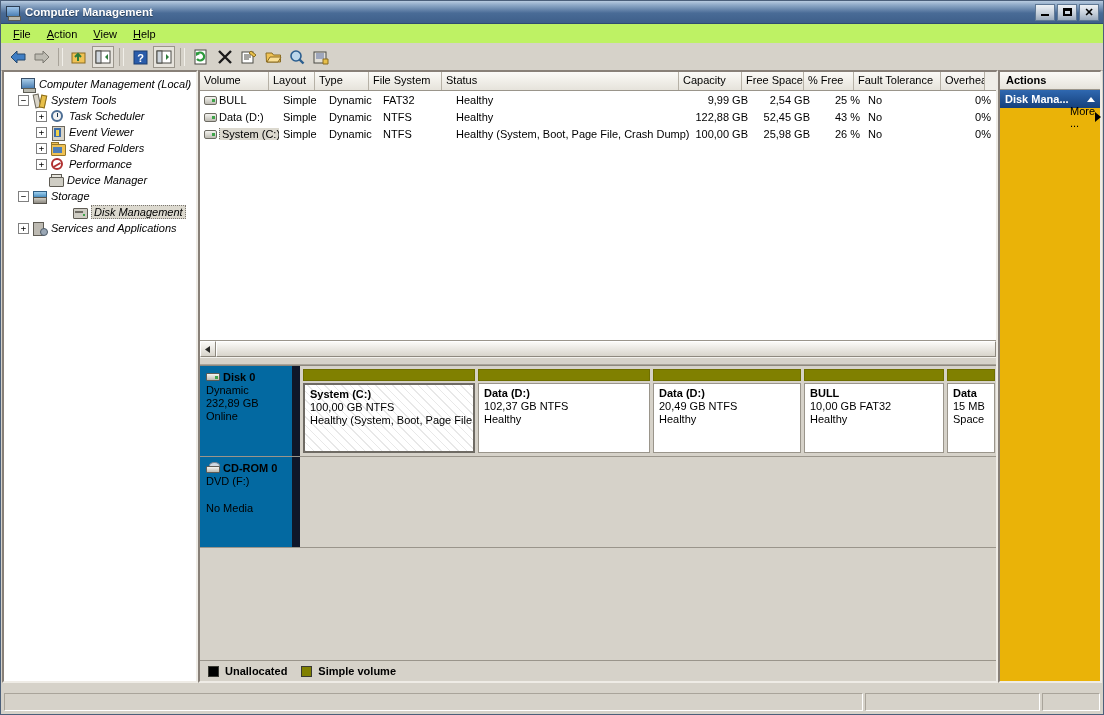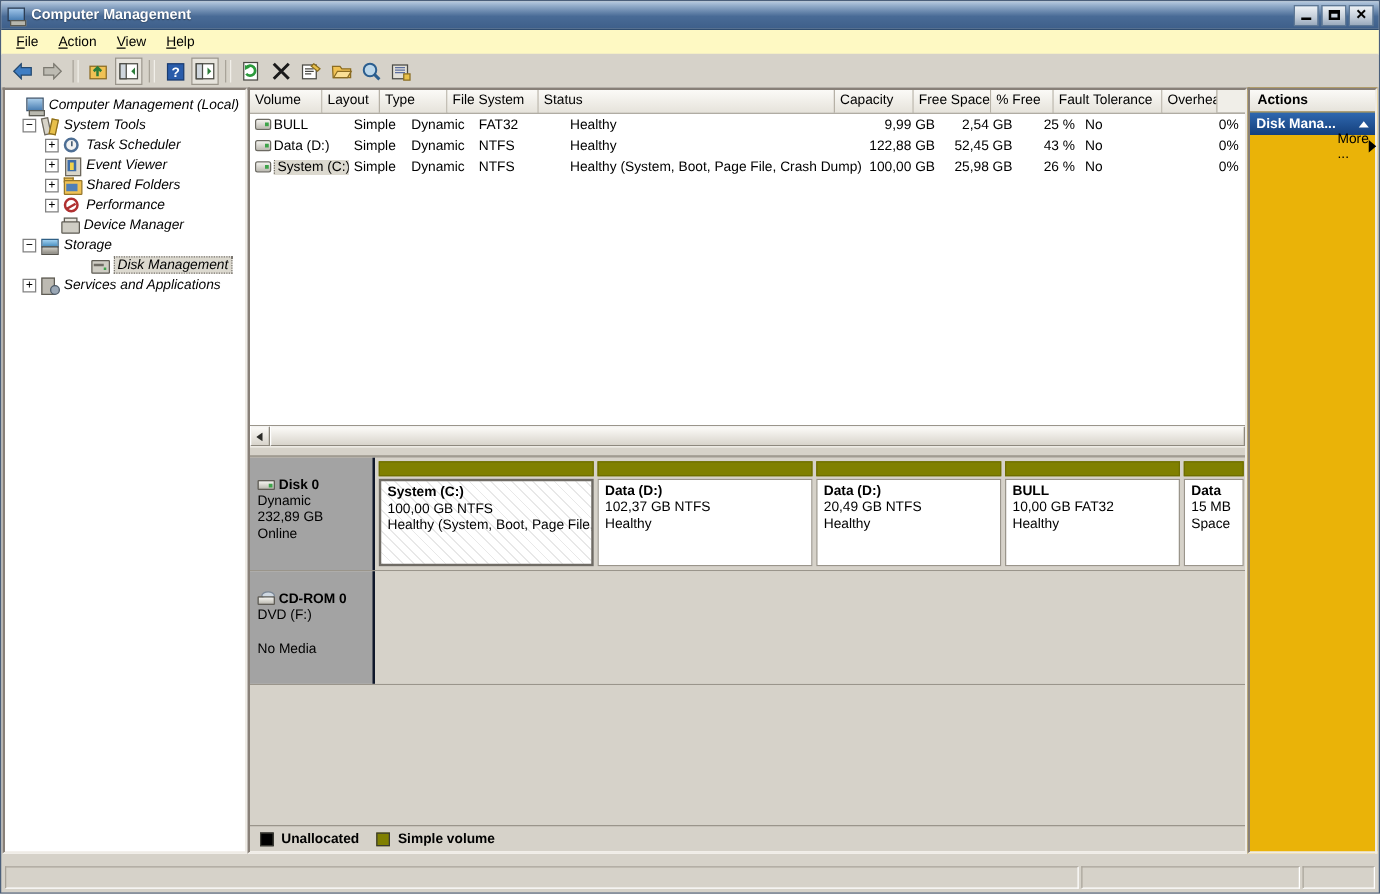--- a/index.html
+++ b/index.html
@@ -52,21 +52,21 @@
     display: flex; align-items: center; justify-content: center;
     font-size: 10px; color: #000; line-height: 1;
     box-sizing: border-box;
   }
   .win-btn .g-min { width: 8px; height: 2px; background:#000; margin-top:6px; }
   .win-btn .g-max { width: 9px; height: 8px; border: 2px solid #000; border-top-width: 3px; box-sizing: border-box;}
   .win-btn .g-close { font-family: "Liberation Sans", sans-serif; font-weight: bold; font-size: 11px; }
 
   
   .menubar {
-    height: 19px; background: #fef9c3;
+    height: 19px; background: #bef264;
     display: flex; align-items: center; padding-left: 4px;
     border-bottom: 1px solid #d6d2c9;
   }
   .menu-item {
     padding: 2px 8px; font-size: 11px; color: #000;
   }
   .menu-item u { text-decoration: underline; }
 
   
   .toolbar {
@@ -178,21 +178,21 @@
 
   
   .splitter { height: 6px; flex: 0 0 6px; background: #d6d2c9; border-top:1px solid #f3f1ec; border-bottom:1px solid #a9a49a;}
 
   
   .map { flex: 1 1 auto; background: #d6d2c9; position: relative; overflow: hidden;
          border-top: 1px solid #8d887e; }
   .disk-row { display: flex; height: 90px; border-bottom: 1px solid #9a958b; background:#d6d2c9;}
   .disk-info {
     width: 100px; flex: 0 0 100px; box-sizing: border-box;
-    border-right: 2px solid #0f172a; padding: 16px 6px; background: #a3a3a3;
+    border-right: 8px solid #0f172a; padding: 5px 6px; background: #0369a1;
   }
   .disk-info .dname { font-weight: bold; font-size: 11px; display:flex; align-items:center; }
   .disk-info .dline { font-size: 11px; color:#000; margin-top: 1px; }
   .d-ico { width:15px;height:10px;position:relative;display:inline-block;margin-right:2px;}
   .d-ico .c{position:absolute;left:0;top:1px;width:14px;height:8px;background:linear-gradient(#f5f4f0,#bcbab1);border:1px solid #5f5c55;border-radius:1px;box-sizing:border-box;}
   .d-ico .l{position:absolute;left:9px;top:4px;width:3px;height:3px;background:#3ea34a;}
   .cd-ico{width:15px;height:12px;position:relative;display:inline-block;margin-right:2px;}
   .cd-ico .c{position:absolute;left:0;top:4px;width:14px;height:7px;background:linear-gradient(#f5f4f0,#bcbab1);border:1px solid #5f5c55;border-radius:1px;box-sizing:border-box;}
   .cd-ico .disc{position:absolute;left:3px;top:0px;width:9px;height:5px;border-radius:50%;background:#cfd8e2;border:1px solid #7a8694;}
 
@@ -465,21 +465,21 @@
             <span class="g"></span>
           </span>
         <span class="tlabel">Services and Applications</span>
       </div>
     </div>
 
     <div class="center">
 
       <div class="vol-list">
         <div class="vl-head">
-          <div class="th" style="width:58px">Volume</div>
+          <div class="th" style="width:69px">Volume</div>
           <div class="th" style="width:46px">Layout</div>
           <div class="th" style="width:54px">Type</div>
           <div class="th" style="width:73px">File System</div>
           <div class="th" style="width:237px">Status</div>
           <div class="th" style="width:63px">Capacity</div>
           <div class="th" style="width:62px">Free Space</div>
           <div class="th" style="width:50px">% Free</div>
           <div class="th" style="width:87px">Fault Tolerance</div>
           <div class="th" style="width:44px">Overhea</div>
         </div>

